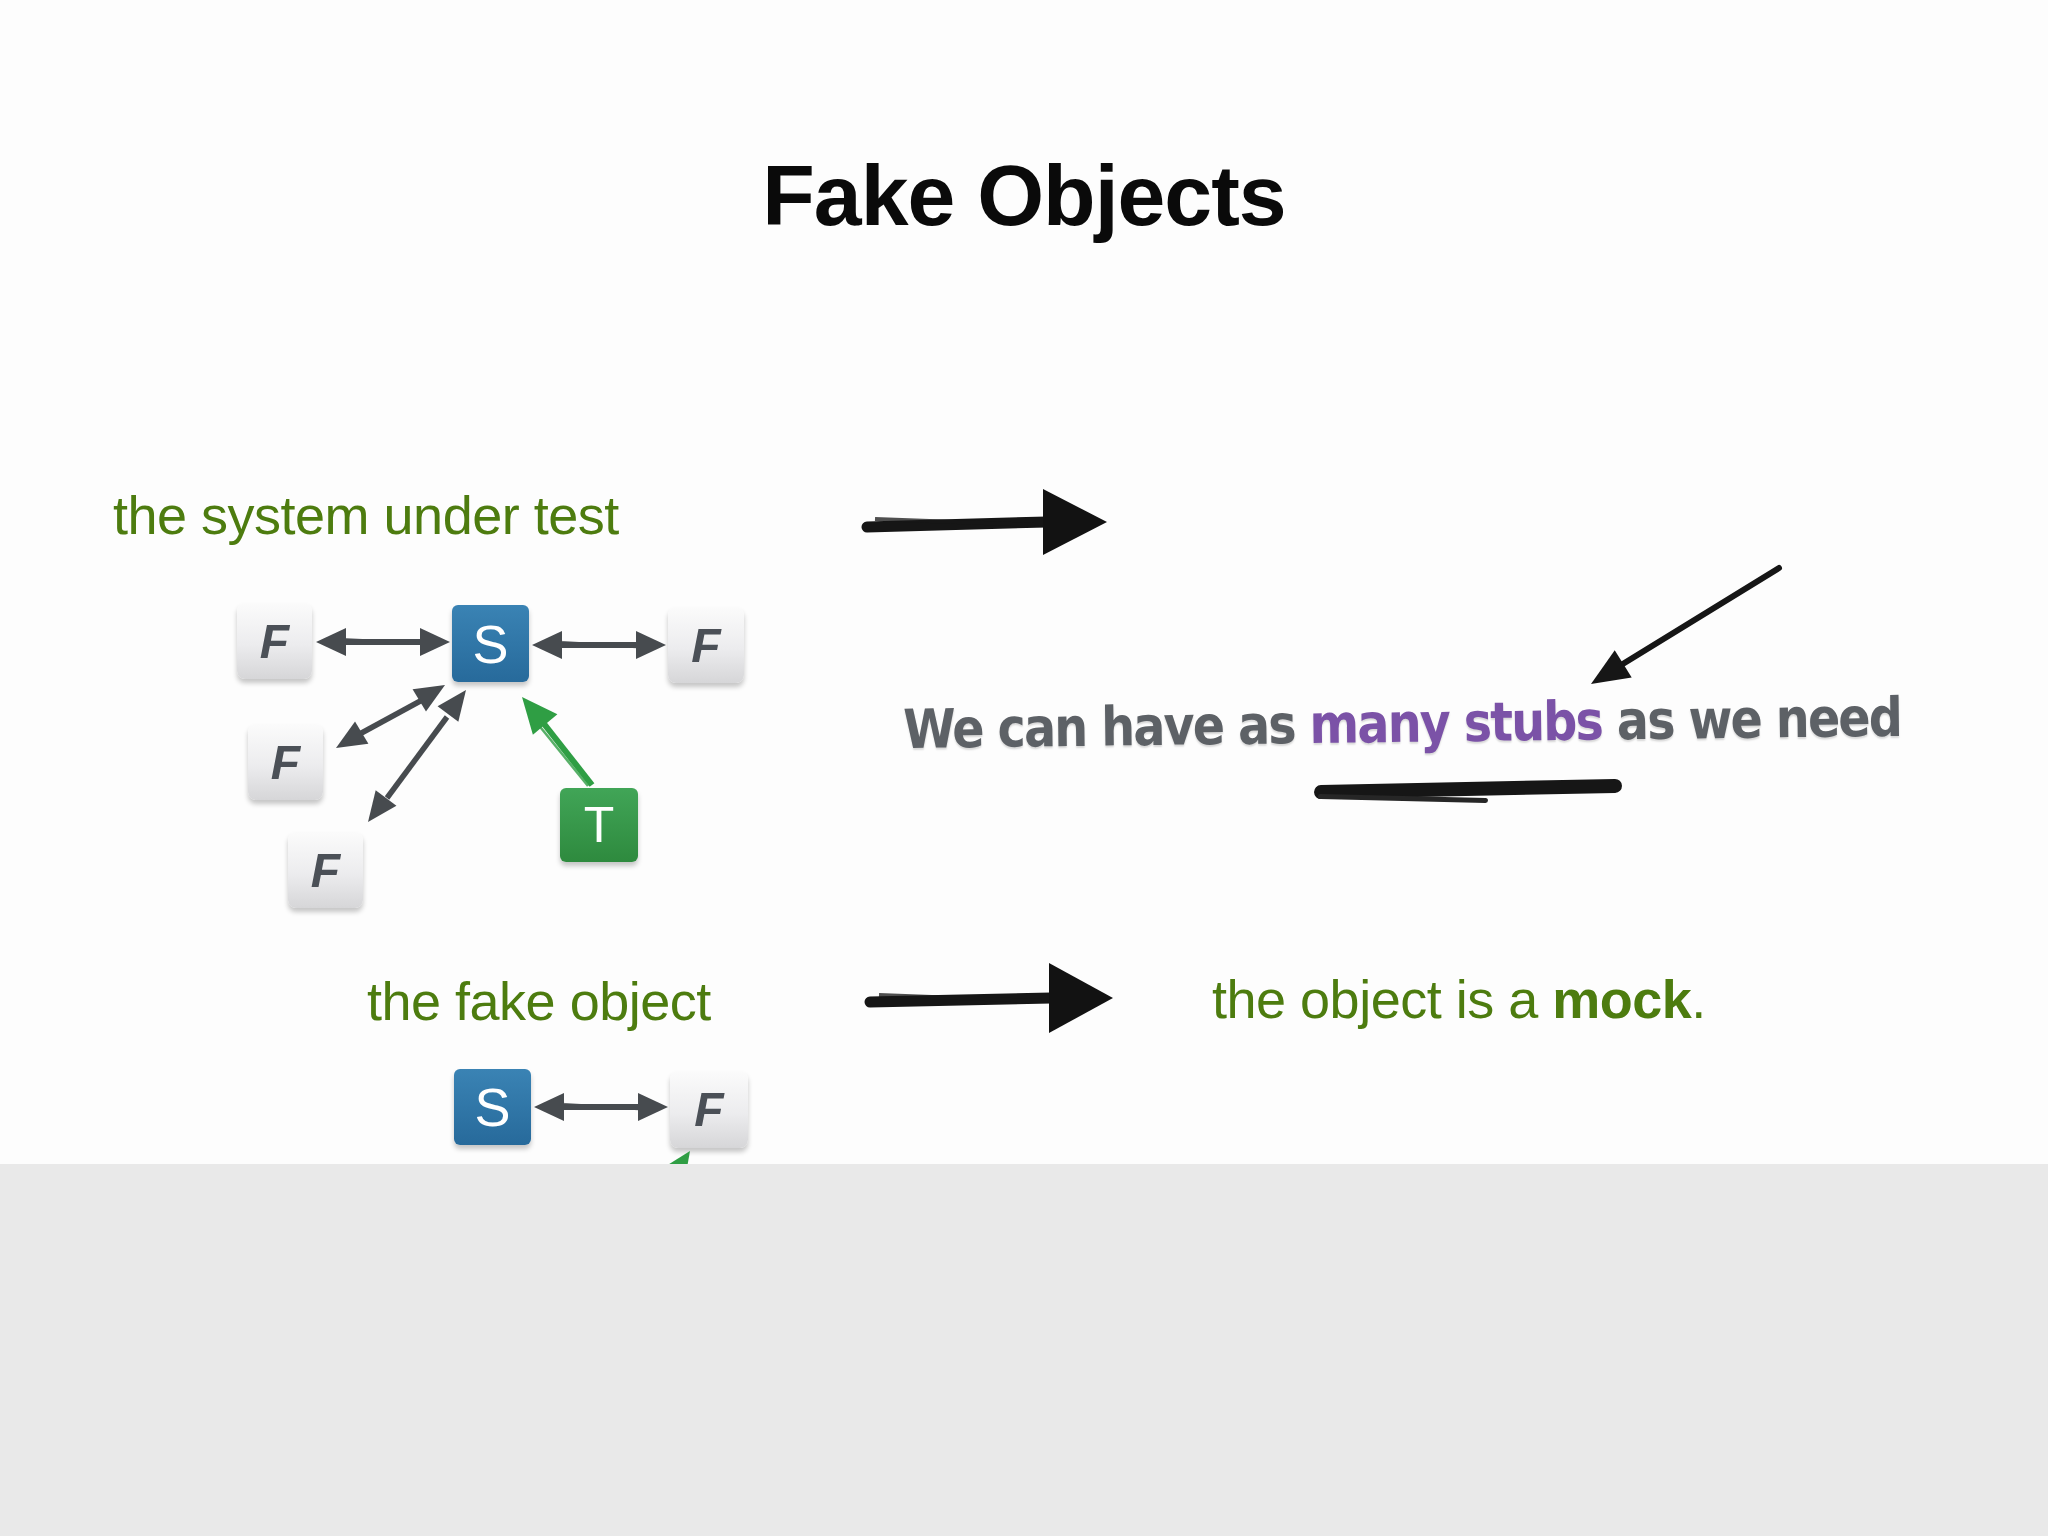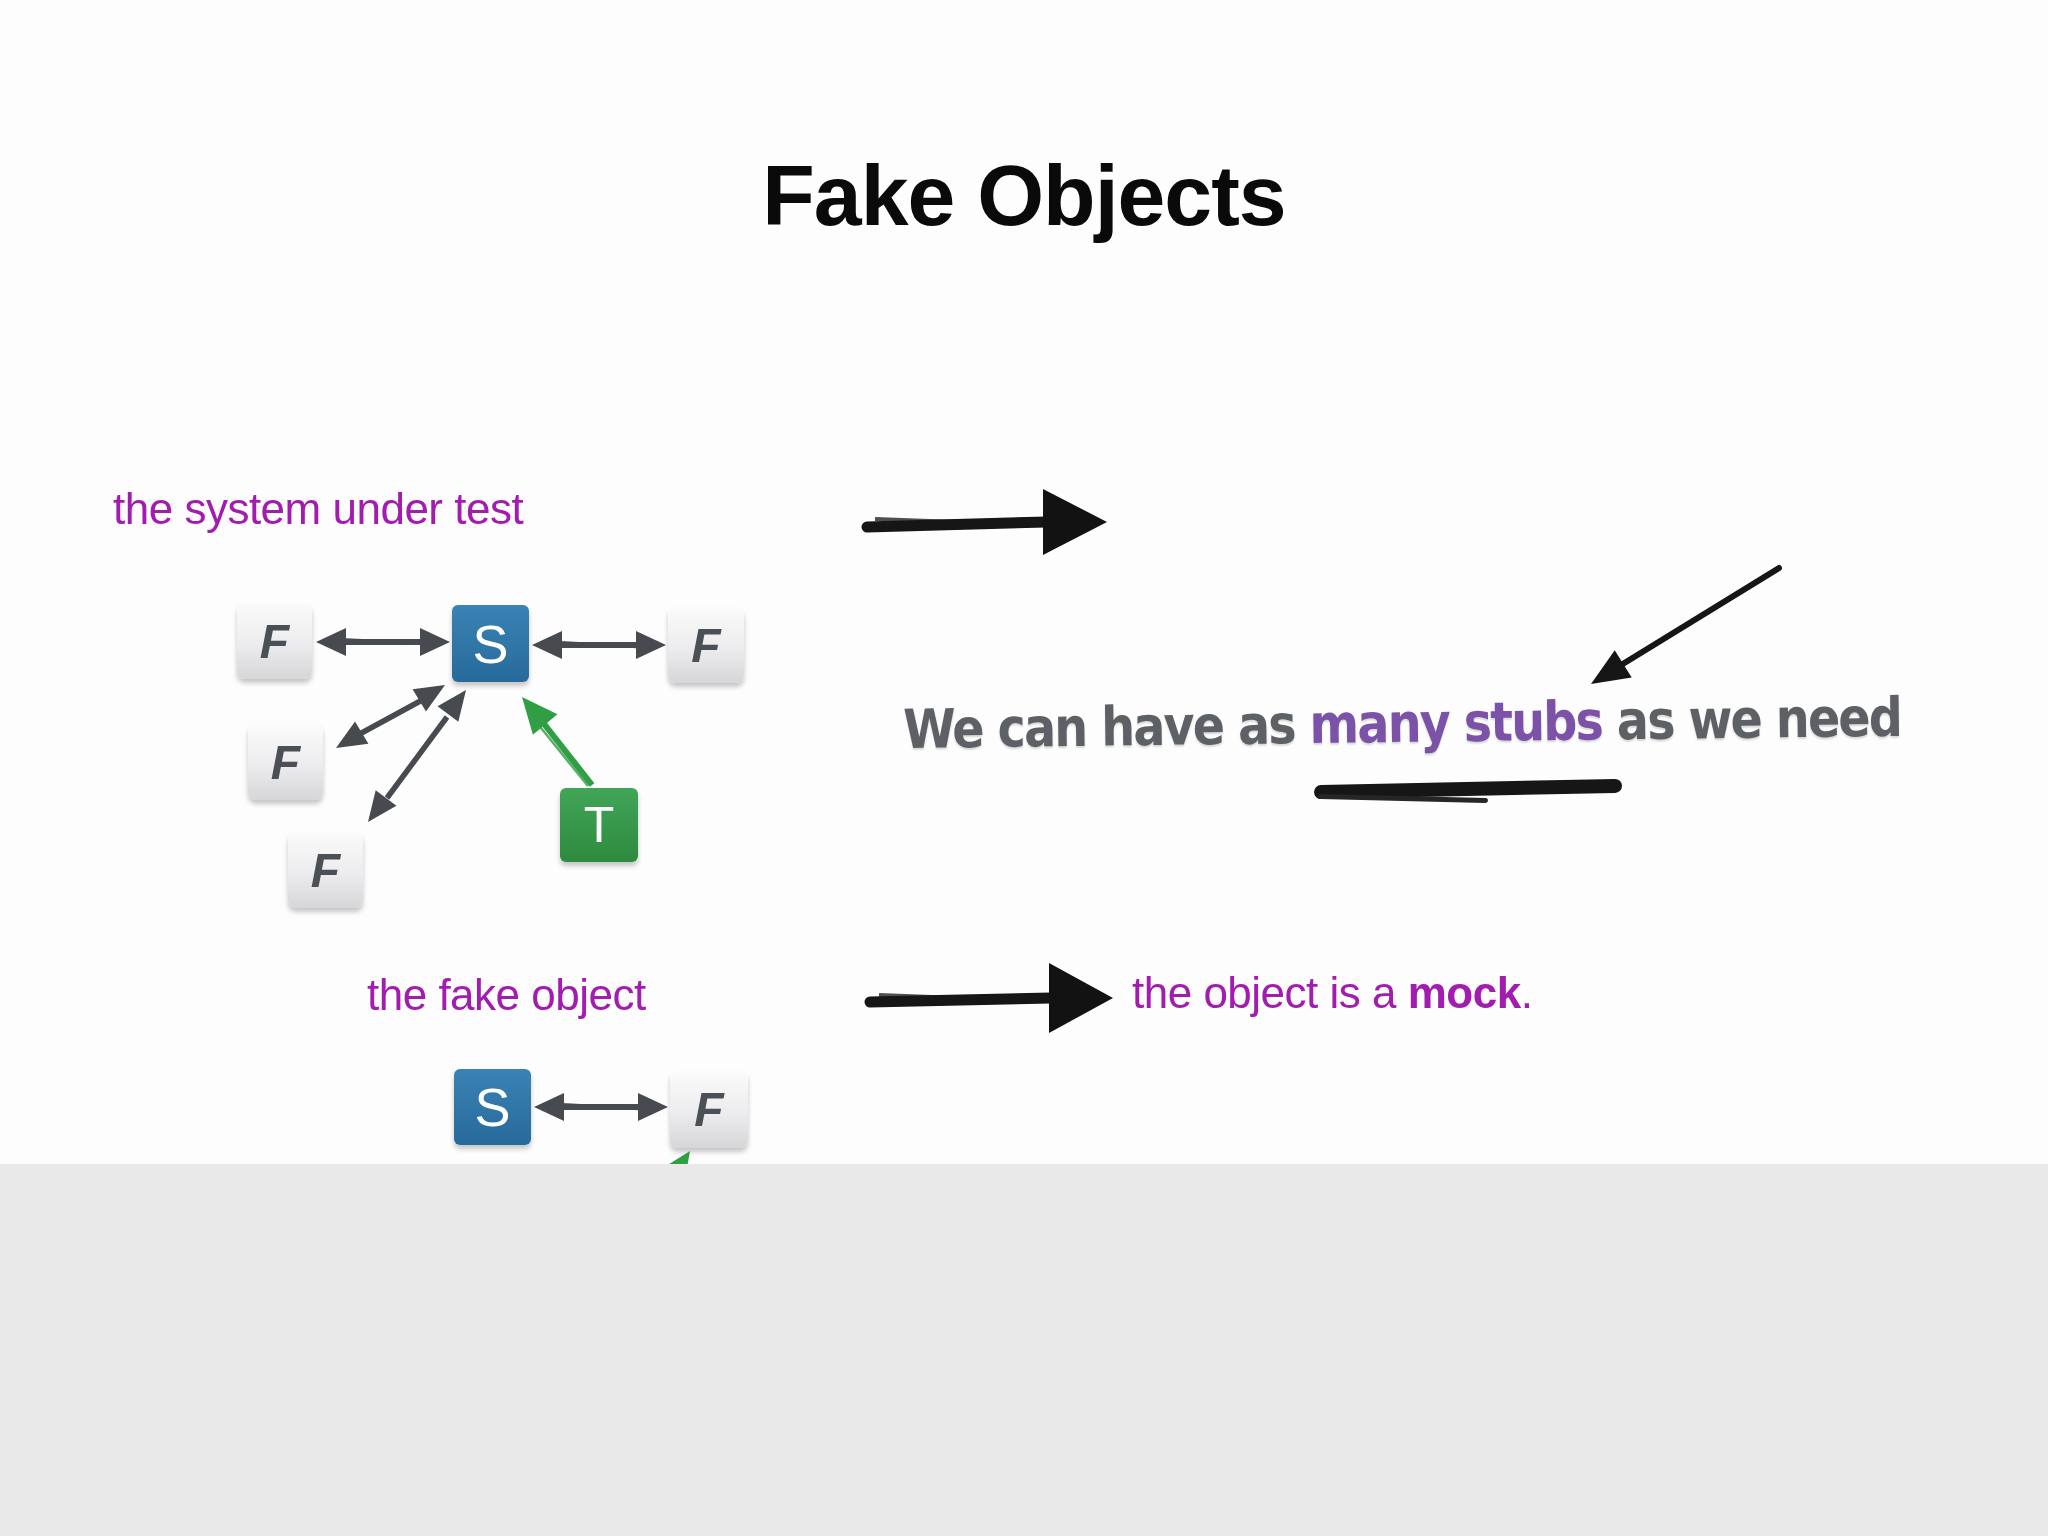--- a/index.html
+++ b/index.html
@@ -19,21 +19,21 @@
     color:#0a0a0a;
   }
   .subtitle{
     left:186px;top:314px;
     font-size:66px;font-weight:700;font-style:italic;
     letter-spacing:-1px;
     color:#5d3a7d;
     white-space:nowrap;
   }
   .plain-label{
-    font-size:44px;font-weight:400;color:#a21caf;
+    font-size:54px;font-weight:400;color:#4d7c0f;
     white-space:nowrap;letter-spacing:-0.5px;
   }
   .bold-word{font-weight:700;}
 
   
   .circle-wrap{position:relative;display:inline-block;}
   .circle-wrap .ellipse{
     position:absolute;left:-25px;top:-42px;
     width:204px;height:136px;
     border:5px solid #181818;
@@ -168,21 +168,21 @@
   <div class="abs underline-scribble2"></div>
 
   <div class="abs plain-label" style="left:335px;top:970px;margin-left:32px;">the fake object</div>
 
   <svg class="abs" style="left:855px;top:950px;" width="275" height="105">
     <line x1="15" y1="52" x2="196" y2="48" stroke="#161616" stroke-width="11" stroke-linecap="round"></line>
     <line x1="24" y1="45" x2="186" y2="51" stroke="#161616" stroke-width="4" opacity=".75"></line>
     <polygon points="0,0 -64,-35 -64,35" transform="translate(258,48)" fill="#121212"></polygon>
   </svg>
 
-  <div class="abs plain-label" style="left:1132px;top:968px;">
+  <div class="abs plain-label" style="left:1212px;top:968px;">
     <span>the object is a </span><span class="bold-word">mock</span><span>.</span>
   </div>
 
   <div class="abs node sut" style="left:454px;top:1069px;width:77px;height:76px;">
       <span>S</span>
     </div>
   <div class="abs node fake" style="left:670px;top:1071px;width:78px;height:77px;">
       <span>F</span>
     </div>
   <div class="abs node test" style="left:564px;top:1256px;width:77px;height:71px;">

